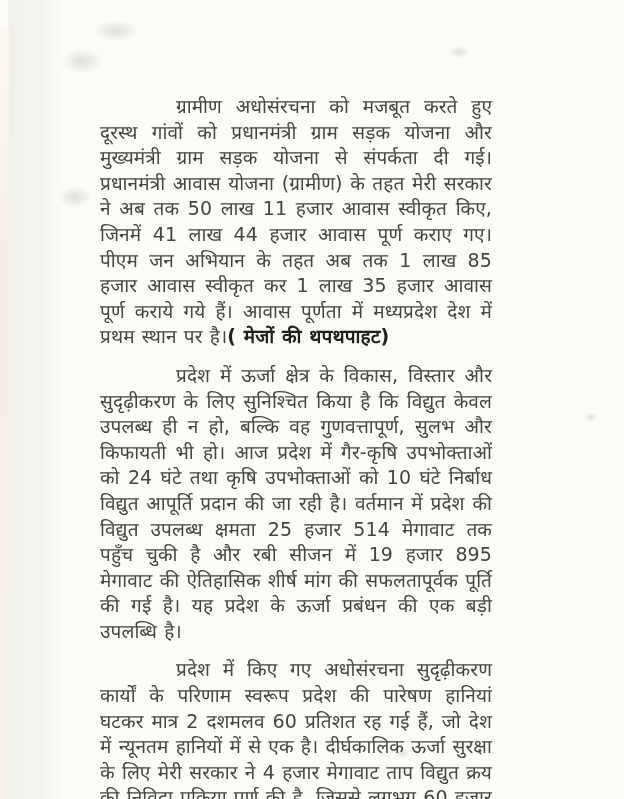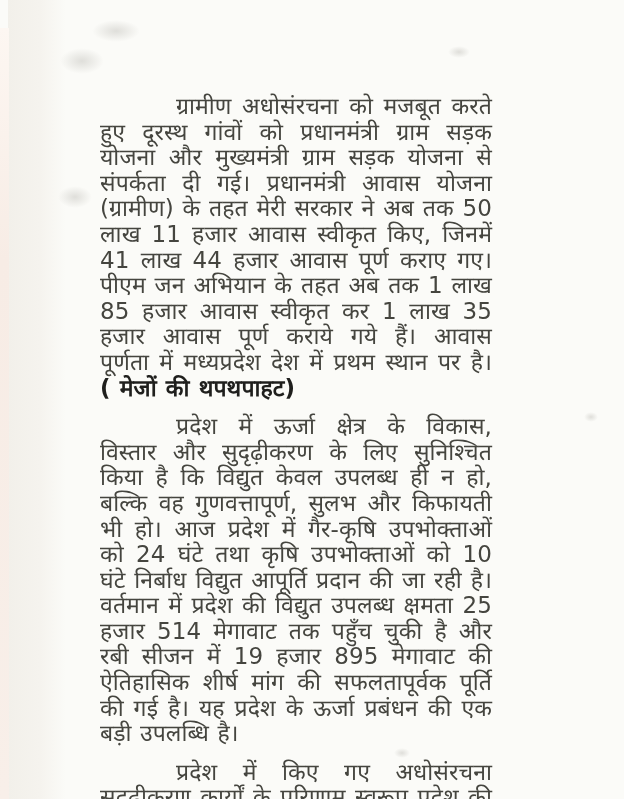--- a/index.html
+++ b/index.html
@@ -47,21 +47,21 @@
   .text-block {
     position: absolute;
     left: 100px;
     top: 94px;
     width: 392px;
   }
   .para {
     margin: 0 0 13px 0;
     text-align: justify;
     text-indent: 76px;
-    font-size: 23px;
+    font-size: 19px;
     line-height: 25.6px;
     color: #45453f;
     letter-spacing: 0.1px;
     word-spacing: 1px;
   }
   .annotation {
     font-weight: bold;
     color: #1f1f1d;
     white-space: nowrap;
   }

